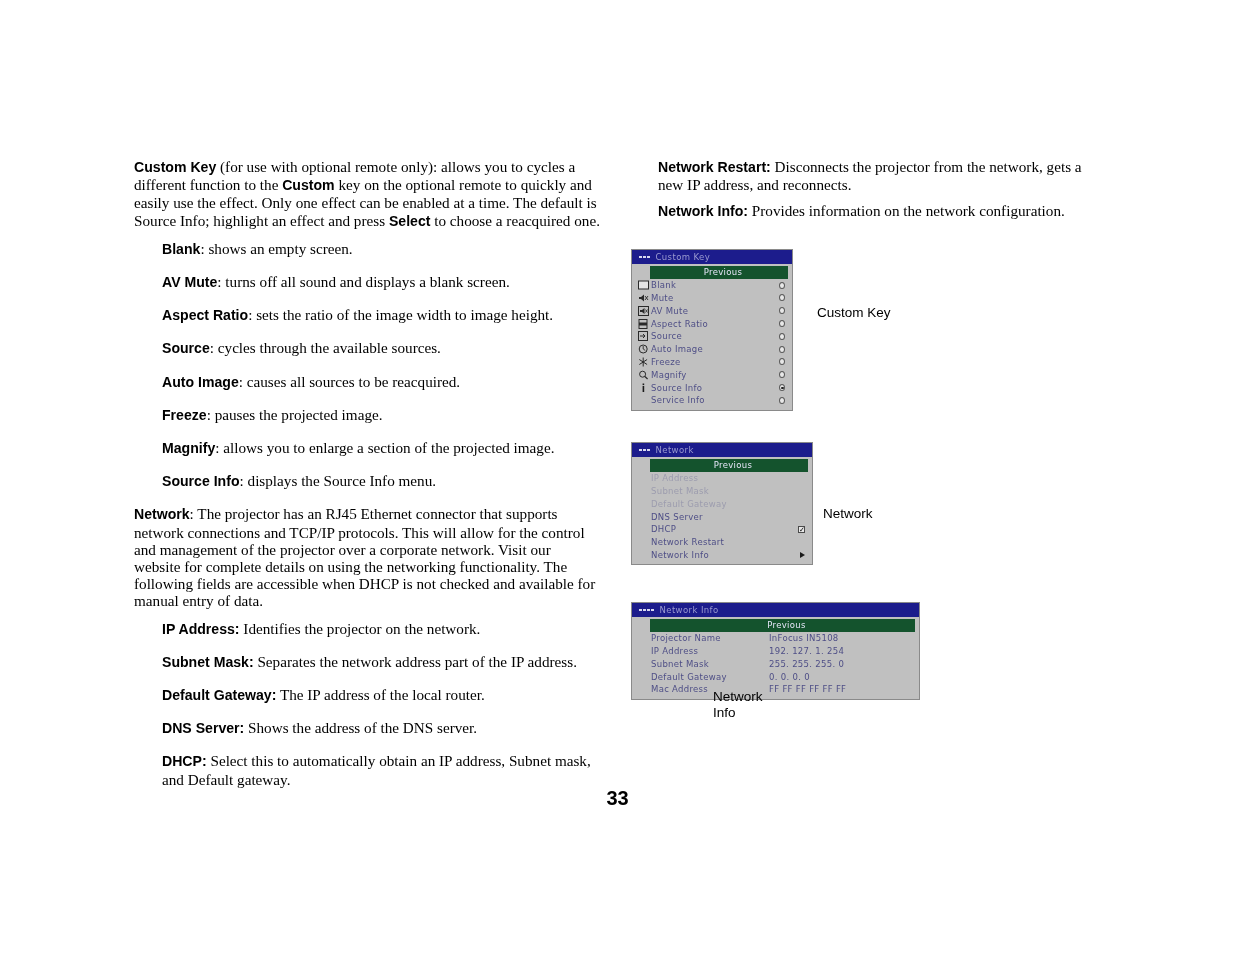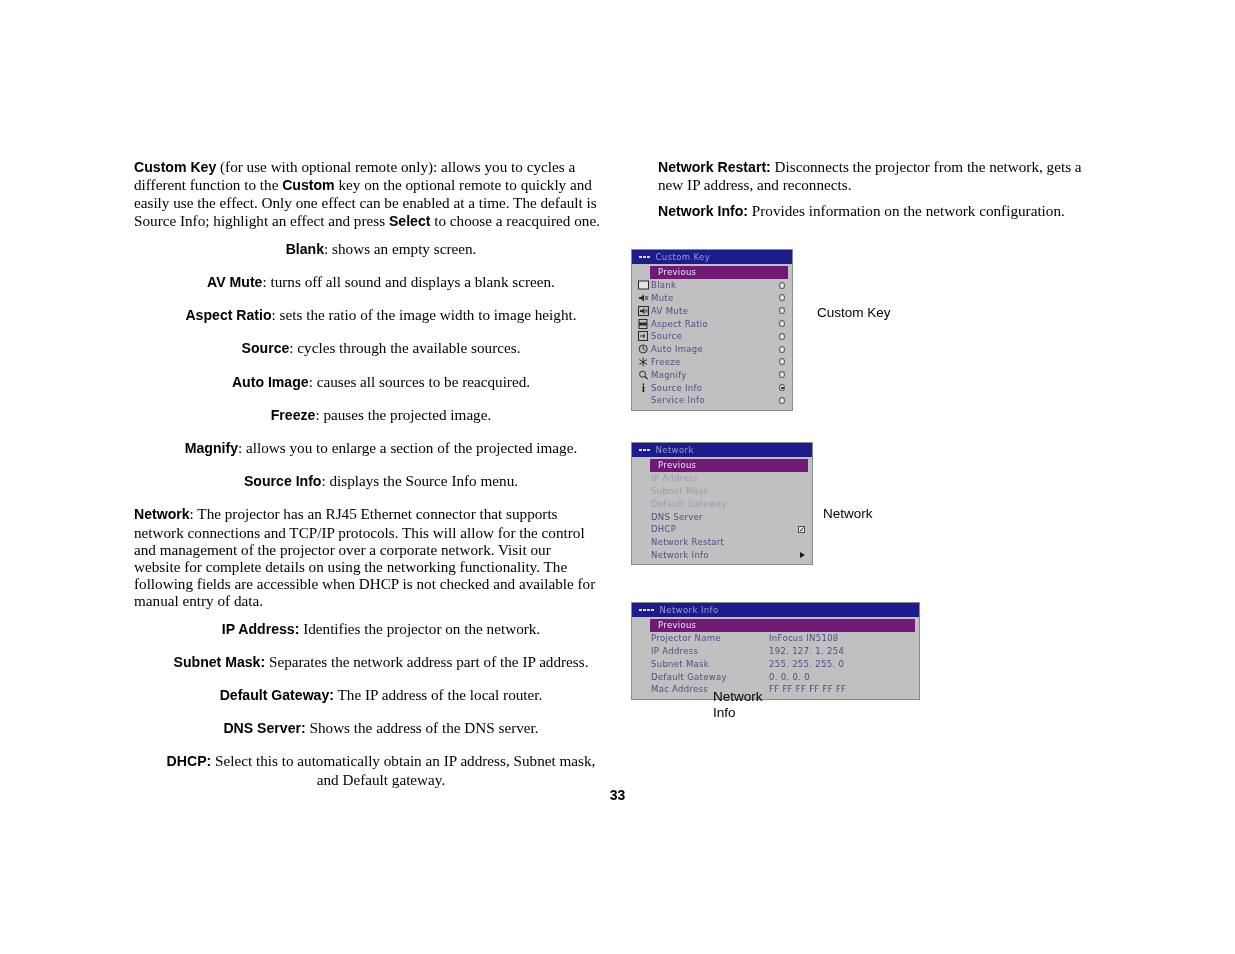--- a/index.html
+++ b/index.html
@@ -34,35 +34,34 @@
     font-size: 15.2px;
     line-height: 17.2px;
     text-align: left;
     letter-spacing: 0.0px;
   }
   p.indent {
     margin: 0 0 15px 0;
     padding-left: 28px;
     font-size: 15.2px;
     line-height: 17.2px;
-    text-align: center;
   }
   p.tight { margin-bottom: 9px; }
   b { font-family: "Liberation Sans", sans-serif; font-weight: bold; font-size: 14.1px; }
 
   
   .page-number {
     position: absolute;
     left: 0;
     top: 787px;
     width: 1235px;
     text-align: center;
     font-family: "Liberation Sans", sans-serif;
     font-weight: bold;
-    font-size: 14px;
+    font-size: 20px;
   }
 
   
   .osd {
     position: absolute;
     background: #c0c0c0;
     border: 1px solid #8a8a8a;
     font-family: "DejaVu Sans", sans-serif;
     font-size: 8.5px;
     color: #4e4e86;
@@ -103,25 +102,26 @@
     flex: 0 0 15px;
     display: flex;
     align-items: center;
     justify-content: center;
     color: #303060;
   }
   .osd-row .lbl { flex: 1 1 auto; letter-spacing: 0.3px; }
   .osd-row .rt  { flex: 0 0 auto; padding-right: 7px; display:flex; align-items:center; }
 
   .osd-row.sel {
-    background: #701a75;
+    background: #14532d;
     color: #e6e6f8;
     margin-left: 18px;
     padding-left: 8px;
     margin-right: 4px;
+    text-align: center;
   }
   .osd-row.dim { color: #9c9cae; }
 
   
   .radio {
     width: 6px; height: 7px;
     border: 1px solid #5a5a5a;
     border-radius: 50%;
     background: #e8e8e8;
     box-sizing: border-box;

